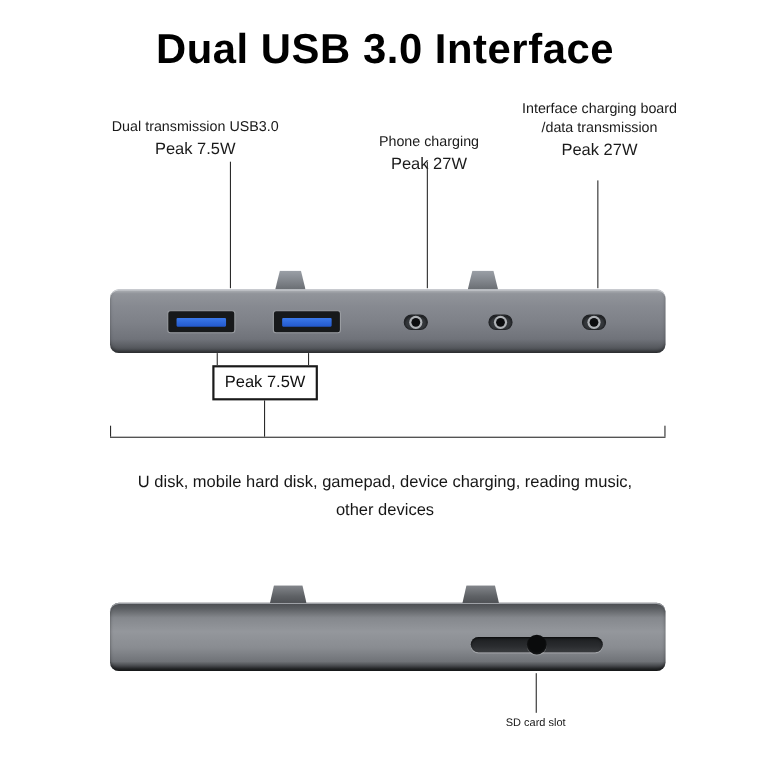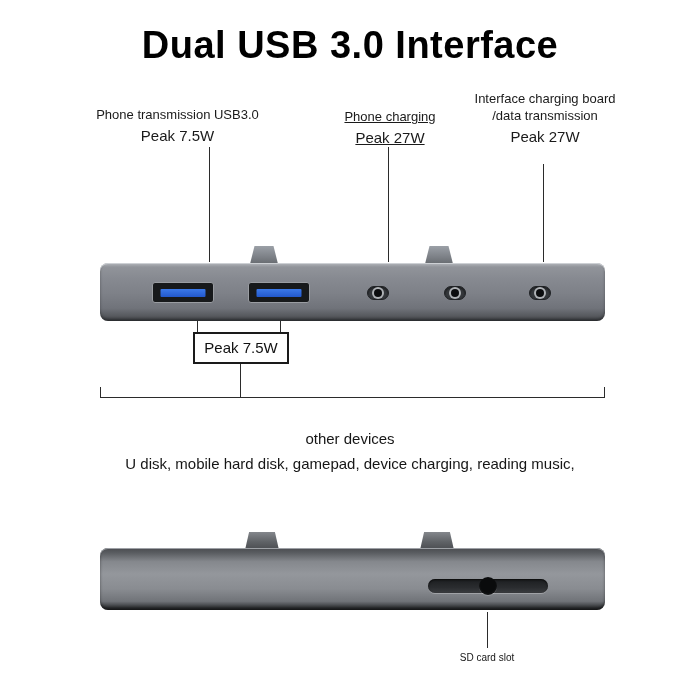--- a/index.html
+++ b/index.html
@@ -27,21 +27,21 @@
     font-weight: bold;
     letter-spacing: 0.5px;
     color: #000;
   }
 
   
   .ann { position: absolute; text-align: center; color: #1a1a1a; }
   .ann .ann-label { font-size: 13px; line-height: 17px; }
   .ann .ann-value { font-size: 15px; line-height: 19px; margin-top: 3px; }
   .ann-usb { left: 85px; top: 106px; width: 185px; }
-  .ann-phone { left: 310px; top: 108px; width: 160px; text-decoration: underline; }
+  .ann-phone { left: 310px; top: 120px; width: 160px; }
   .ann-wireless { left: 455px; top: 90px; width: 180px; }
 
   
   .vline { position: absolute; width: 1px; background: #2b2b2b; }
   .hline { position: absolute; height: 1px; background: #2b2b2b; }
   .line-usb      { left: 209px; top: 147px; height: 115px; }
   .line-phone    { left: 388px; top: 147px; height: 115px; }
   .line-wireless { left: 543px; top: 164px; height: 98px; }
 
   
@@ -184,21 +184,21 @@
   }
 </style>
 </head>
 <body>
 
 <div class="canvas">
 
   <div class="title">Dual USB 3.0 Interface</div>
 
   <div class="ann ann-usb">
-    <div class="ann-label">Phone transmission USB3.0</div>
+    <div class="ann-label">Dual transmission USB3.0</div>
     <div class="ann-value">Peak 7.5W</div>
   </div>
   <div class="ann ann-phone">
     <div class="ann-label">Phone charging</div>
     <div class="ann-value">Peak 27W</div>
   </div>
   <div class="ann ann-wireless">
     <div class="ann-label">Interface charging board</div>
     <div class="ann-label">/data transmission</div>
     <div class="ann-value">Peak 27W</div>
@@ -231,22 +231,22 @@
   <div class="vline cline-1"></div>
   <div class="vline cline-2"></div>
   <div class="peak-box">Peak 7.5W</div>
 
   <div class="vline stem"></div>
   <div class="hline bracket-h"></div>
   <div class="vline bracket-l"></div>
   <div class="vline bracket-r"></div>
 
   <div class="caption">
+    <div>U disk, mobile hard disk, gamepad, device charging, reading music,</div>
     <div>other devices</div>
-    <div>U disk, mobile hard disk, gamepad, device charging, reading music,</div>
   </div>
 
   <div class="tab-dark tab-b1"></div>
   <div class="tab-dark tab-b2"></div>
   <div class="device-bottom">
     <div class="sd-slot">
       <div class="notch"></div>
     </div>
   </div>
 

